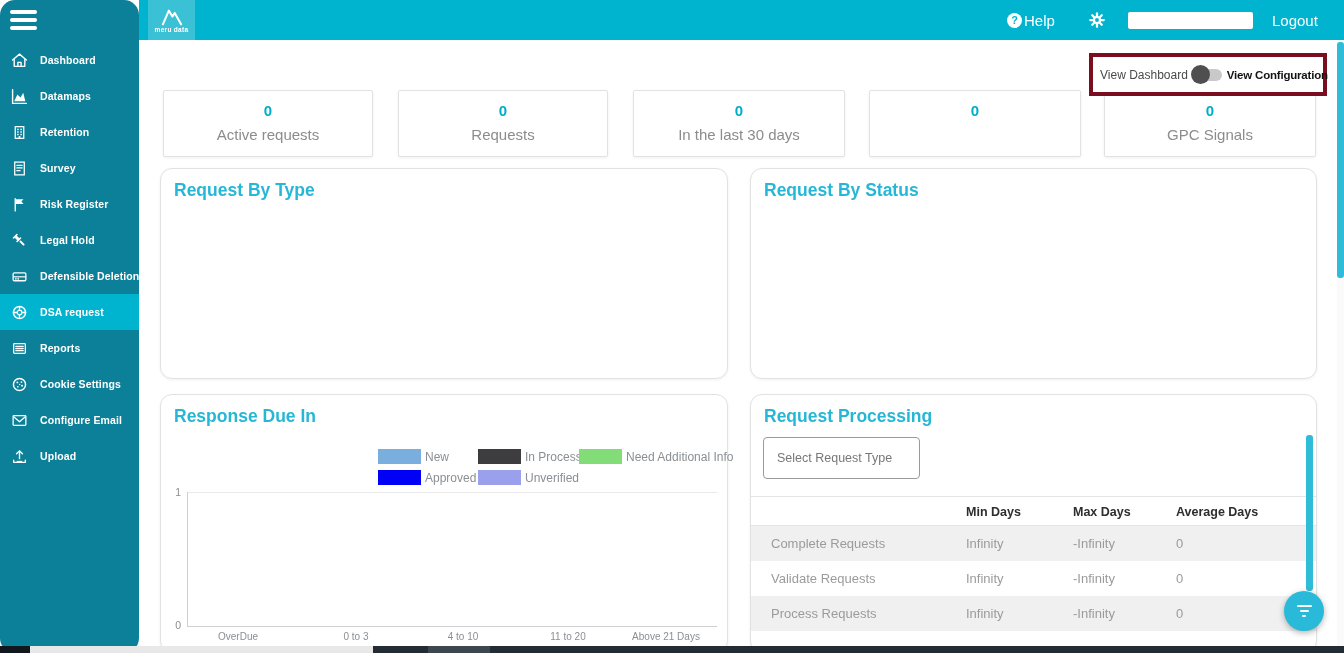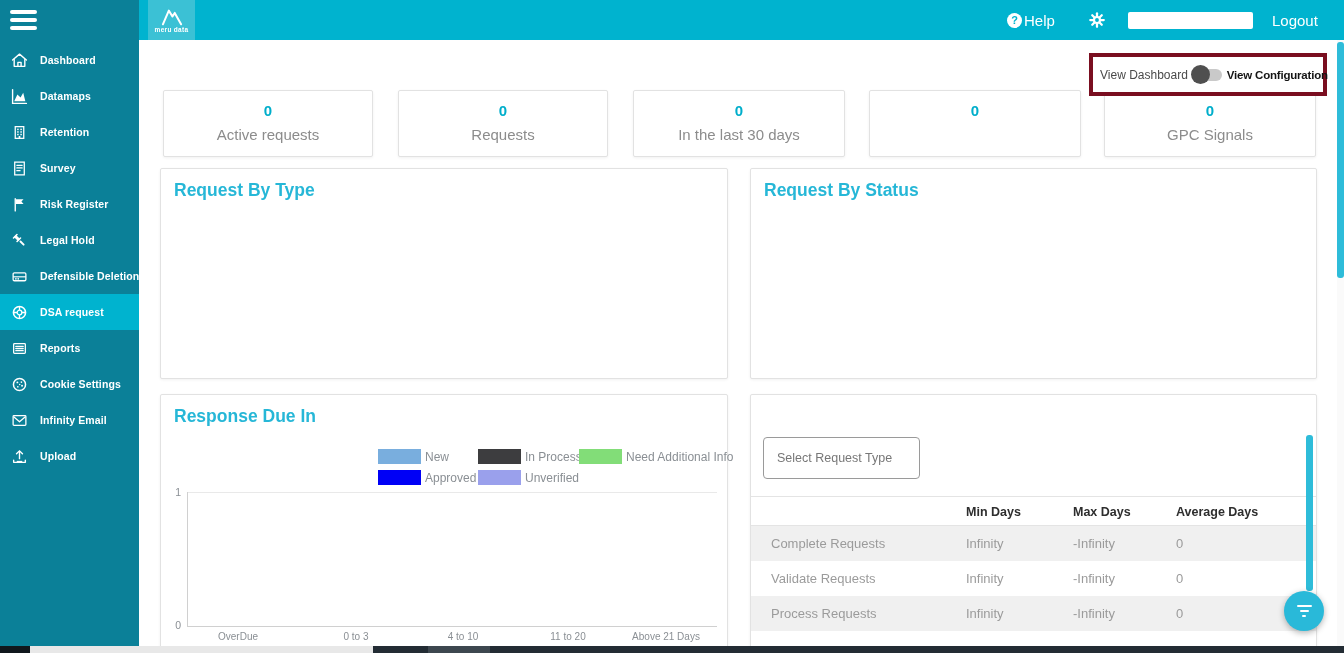--- a/index.html
+++ b/index.html
@@ -1,21 +1,21 @@
 <!DOCTYPE html>
 <html><head>
 <meta charset="utf-8">
 <style>
   * { margin:0; padding:0; box-sizing:border-box; }
   html,body { width:1344px; height:653px; overflow:hidden; font-family:"Liberation Sans", sans-serif; background:#fff; }
   .root { position:relative; width:1344px; height:653px; overflow:hidden; background:#fff; }
   .abs { position:absolute; }
 
   
-  .sidebar { left:0; top:0; width:139px; height:653px; background:#0b8098; z-index:3; }
+  .sidebar { left:0; top:0; width:139px; height:653px; background:#0b8098; z-index:3;border-radius:15px; }
   .hamburger { position:absolute; left:10px; top:10px; width:27px; cursor:pointer; }
   .hamburger span { display:block; width:27px; height:3.5px; background:#fff; border-radius:2px; margin-bottom:4.5px; }
   .nav { position:absolute; left:0; top:42px; width:139px; }
   .nav-item { position:relative; height:36px; display:flex; align-items:center; padding-left:11px; color:#fff; cursor:pointer; }
   .nav-item.active { background:#00b3cf; }
   .nav-icon { width:17px; height:17px; display:flex; align-items:center; justify-content:center; flex:0 0 17px; }
   .nav-label { margin-left:12px; font-size:10.5px; font-weight:600; letter-spacing:.1px; white-space:nowrap; }
 
   
   .topbar { left:139px; top:0; width:1205px; height:40px; background:#00b3cf; z-index:3; }
@@ -33,21 +33,21 @@
   .vt-switch { position:relative; width:29px; height:12px; background:#c9c9c9; border-radius:6px; flex:0 0 29px; cursor:pointer; }
   .vt-knob { position:absolute; left:-2px; top:-3.5px; width:19px; height:19px; background:#4f4f4f; border-radius:50%; }
   .vt-right { font-size:11.5px; font-weight:700; color:#141414; white-space:nowrap; letter-spacing:-.2px; }
 
   
   .card { top:90px; height:67px; background:#fff; border:1px solid #e2e2e2; border-radius:2px; box-shadow:0 1px 3px rgba(0,0,0,.06); text-align:center; z-index:1; }
   .card-value { margin-top:11px; font-size:15px; font-weight:700; color:#00aecb; }
   .card-label { margin-top:7px; font-size:15px; color:#8c8c8c; }
 
   
-  .panel { background:#fff; border:1px solid #e2e2e2; border-radius:2px; box-shadow:0 1px 3px rgba(0,0,0,.06); z-index:1; }
+  .panel { background:#fff; border:1px solid #e2e2e2; border-radius:12px; box-shadow:0 1px 3px rgba(0,0,0,.06); z-index:1; }
   .panel-title { position:absolute; left:13px; top:11px; font-size:17.5px; color:#26b7d7; }
 
   
   .legend-item { position:absolute; display:flex; align-items:flex-end; height:15px; }
   .legend-swatch { width:43px; height:15px; flex:0 0 43px; }
   .legend-label { margin-left:4px; font-size:12px; color:#8a8f94; white-space:nowrap; }
   .ytick { position:absolute; font-size:10.5px; color:#8a8f94; width:16px; text-align:right; }
   .gridline { position:absolute; height:1px; background:#e9e9e9; }
   .axis-x { position:absolute; height:1px; background:#d0d0d0; }
   .axis-y { position:absolute; width:1px; background:#d0d0d0; }
@@ -199,21 +199,21 @@
           </span>
         <span class="nav-label">Cookie Settings</span>
       </div>
       <div class="nav-item">
         <span class="nav-icon">
             <svg width="17" height="17" viewBox="0 0 16 16" fill="none" stroke="#fff" stroke-width="1.2" stroke-linejoin="round">
               <rect x="2" y="3.5" width="12" height="9" rx="0.8"></rect>
               <path d="M2.5 4.5 8 9.2l5.5-4.7"></path>
             </svg>
           </span>
-        <span class="nav-label">Infinity Email</span>
+        <span class="nav-label">Configure Email</span>
       </div>
       <div class="nav-item">
         <span class="nav-icon">
             <svg width="17" height="17" viewBox="0 0 16 16">
               <g fill="none" stroke="#fff" stroke-width="1.3" stroke-linecap="round" stroke-linejoin="round">
                 <path d="M8 10V3"></path>
                 <path d="M5.2 5.5 8 2.7l2.8 2.8"></path>
                 <path d="M2.5 11.5v2h11v-2"></path>
               </g>
               <rect x="5.4" y="12.1" width="5.2" height="1.4" fill="#fff"></rect>
@@ -312,20 +312,21 @@
     <div class="axis-y" style="left:26px;top:97px;height:134px;"></div>
     <div class="axis-x" style="left:26px;top:231px;width:530px;"></div>
     <span class="xtick" style="left:77px;top:236px;">OverDue</span>
     <span class="xtick" style="left:195px;top:236px;">0 to 3</span>
     <span class="xtick" style="left:302px;top:236px;">4 to 10</span>
     <span class="xtick" style="left:407px;top:236px;">11 to 20</span>
     <span class="xtick" style="left:505px;top:236px;">Above 21 Days</span>
   </section>
 
   <section class="abs panel" style="left:750px;top:394px;width:567px;height:259px;">
+    <h2 class="panel-title">Request Processing</h2>
     <div class="select-box">Select Request Type</div>
     <div class="rp-table">
       <div class="rp-head">
         <span class="col-min">Min Days</span>
         <span class="col-max">Max Days</span>
         <span class="col-avg">Average Days</span>
       </div>
       <div class="rp-row stripe">
         <span class="col-label">Complete Requests</span>
         <span class="col-min">Infinity</span>

